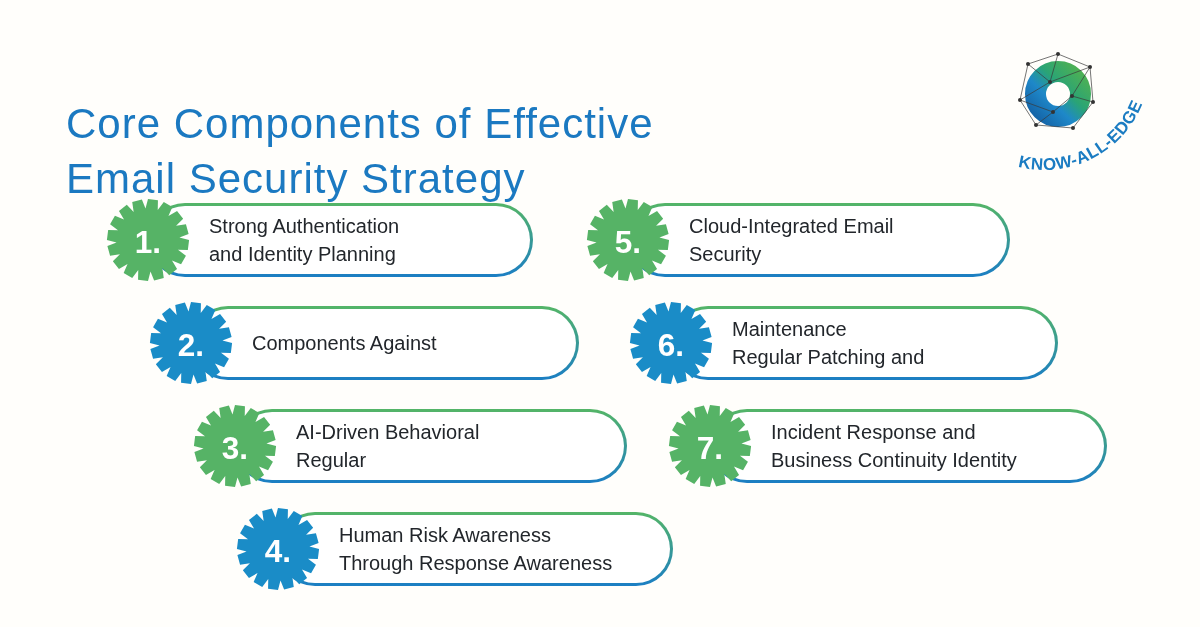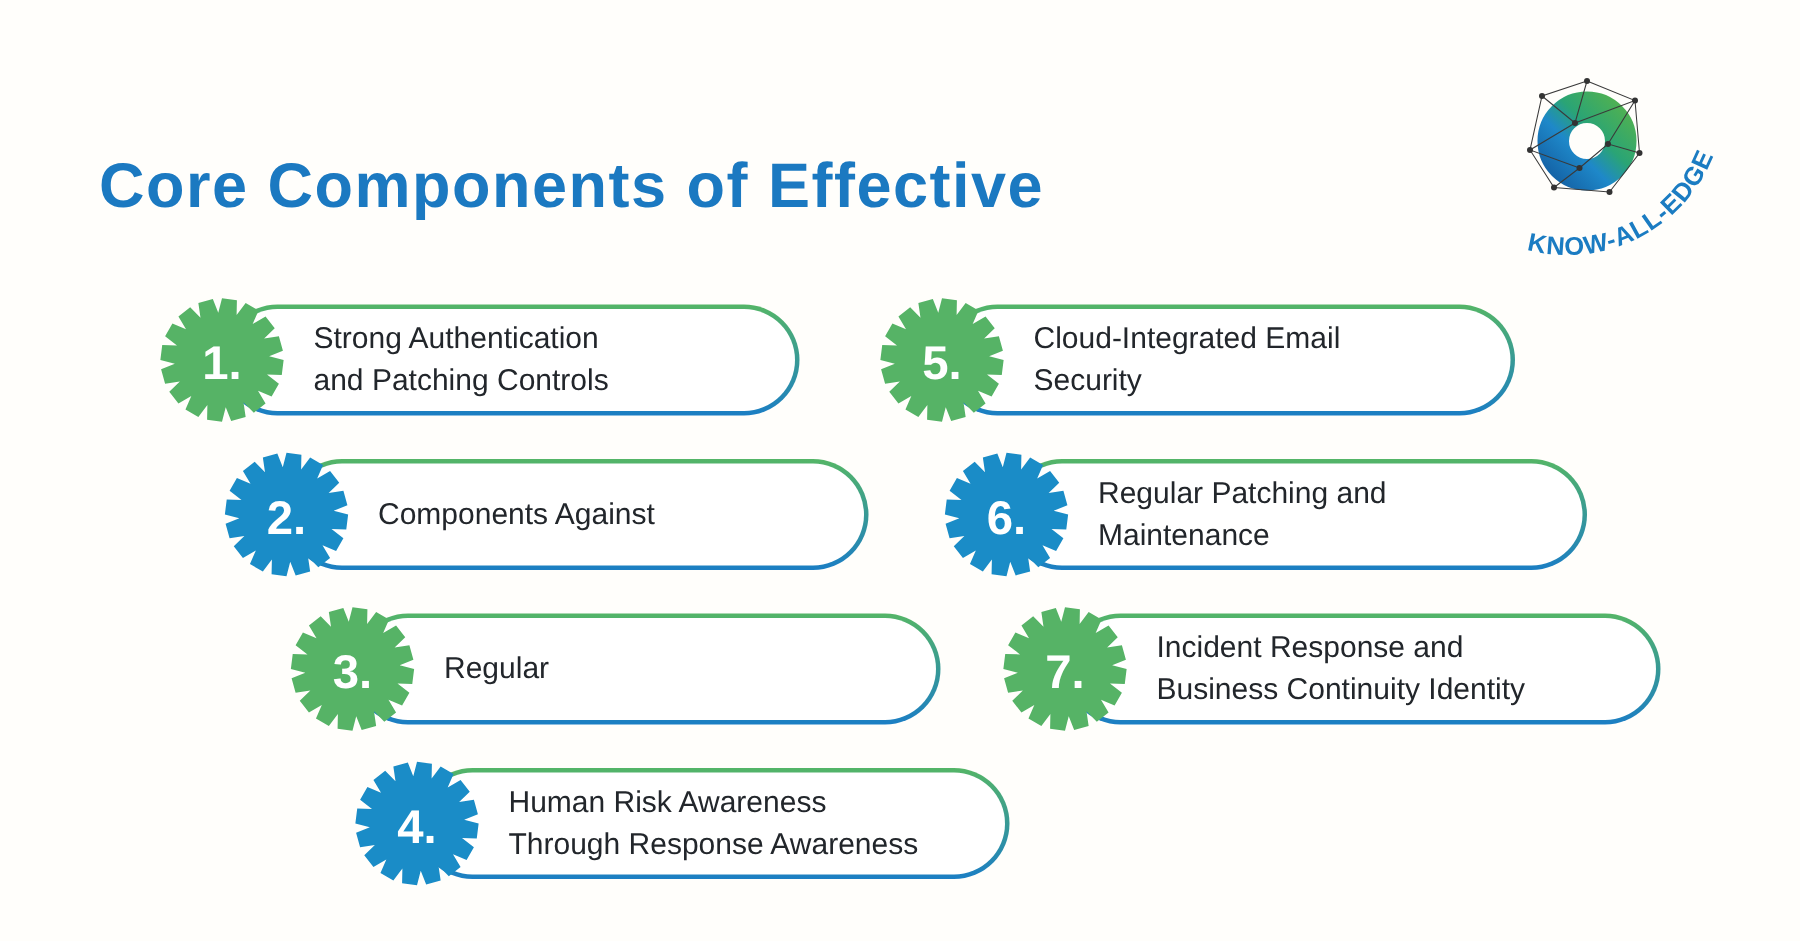--- a/index.html
+++ b/index.html
@@ -4,21 +4,21 @@
 <style>
   html,body{margin:0;padding:0;}
   body{
     width:1200px;height:627px;position:relative;overflow:hidden;
     background:var(--bg,#fffefb);
     font-family:"Liberation Sans",sans-serif;
   }
   
   .title{
     position:absolute;left:66px;top:68px;
-    font-size:42px;line-height:55px;font-weight:700;letter-spacing:1px;
+    font-size:42px;line-height:55px;font-weight:400;letter-spacing:1px;
     color:var(--title,#1b79c1);
   }
   .title span{display:block;}
   
   .logo{position:absolute;left:998px;top:44px;width:160px;height:140px;}
   
   .item{position:absolute;height:86px;}
   .badge{position:absolute;left:0;top:0;width:86px;height:86px;z-index:2;}
   .badge .num{
     font-family:"Liberation Sans",sans-serif;font-weight:700;font-size:33px;
@@ -46,20 +46,21 @@
   .item-4{left:235px;top:506px}.item-4 .pill{width:395px}
   .item-5{left:585px;top:197px}.item-5 .pill{width:382px}
   .item-6{left:628px;top:300px}.item-6 .pill{width:387px}
   .item-7{left:667px;top:403px}.item-7 .pill{width:397px}
 </style>
 </head>
 <body style="--bg: #fffefb; --title: #1b79c1; --bordertop: #54b567; --borderbot: #1b7ec4; --pillfill: #ffffff; --itemtext: #22262b; --numcol: #ffffff;">
 
 <h1 class="title">
   <span>Core Components of Effective</span>
+  <span>Email Security Strategy</span>
 </h1>
 
 <svg class="logo" viewBox="0 0 160 140" aria-hidden="true">
   <defs>
     <linearGradient id="torusGrad" x1="0" y1="1" x2="1" y2="0">
       <stop offset="0" stop-color="#1565a8"></stop>
       <stop offset="0.35" stop-color="#1e88c9"></stop>
       <stop offset="0.62" stop-color="#2aa475"></stop>
       <stop offset="1" stop-color="#4db054"></stop>
     </linearGradient>
@@ -91,21 +92,21 @@
     <textPath href="#brandArc" startOffset="2">KNOW-ALL-EDGE</textPath>
   </text>
 </svg>
 
 <div id="items-root">
   <div class="item item-1">
     <div class="pill">
       <div class="pill-inner">
         <p class="label">
           <span>Strong Authentication</span>
-          <span>and Patching Controls</span>
+          <span>and Identity Planning</span>
         </p>
       </div>
     </div>
     <svg class="badge" viewBox="0 0 90 90">
       <polygon class="star" points="45.0,2.0 55.4,3.3 55.2,13.6 61.5,5.3 70.5,10.4 66.4,19.9 75.4,14.6 81.8,22.8 74.4,30.0 84.7,28.5 87.5,38.6 77.9,42.4 88.0,45.0 86.7,55.4 76.4,55.2 84.7,61.5 79.6,70.5 70.1,66.4 75.4,75.4 67.2,81.8 60.0,74.4 61.5,84.7 51.4,87.5 47.6,77.9 45.0,88.0 34.6,86.7 34.8,76.4 28.5,84.7 19.5,79.6 23.6,70.1 14.6,75.4 8.2,67.2 15.6,60.0 5.3,61.5 2.5,51.4 12.1,47.6 2.0,45.0 3.3,34.6 13.6,34.8 5.3,28.5 10.4,19.5 19.9,23.6 14.6,14.6 22.8,8.2 30.0,15.6 28.5,5.3 38.6,2.5 42.4,12.1" fill="#56b366"></polygon>
       <text class="num" x="45" y="47" text-anchor="middle" dominant-baseline="central">1.</text>
     </svg>
   </div>
 
   <div class="item item-2">
@@ -119,20 +120,21 @@
     <svg class="badge" viewBox="0 0 90 90">
       <polygon class="star" points="45.0,2.0 55.4,3.3 55.2,13.6 61.5,5.3 70.5,10.4 66.4,19.9 75.4,14.6 81.8,22.8 74.4,30.0 84.7,28.5 87.5,38.6 77.9,42.4 88.0,45.0 86.7,55.4 76.4,55.2 84.7,61.5 79.6,70.5 70.1,66.4 75.4,75.4 67.2,81.8 60.0,74.4 61.5,84.7 51.4,87.5 47.6,77.9 45.0,88.0 34.6,86.7 34.8,76.4 28.5,84.7 19.5,79.6 23.6,70.1 14.6,75.4 8.2,67.2 15.6,60.0 5.3,61.5 2.5,51.4 12.1,47.6 2.0,45.0 3.3,34.6 13.6,34.8 5.3,28.5 10.4,19.5 19.9,23.6 14.6,14.6 22.8,8.2 30.0,15.6 28.5,5.3 38.6,2.5 42.4,12.1" fill="#1a8cc7"></polygon>
       <text class="num" x="45" y="47" text-anchor="middle" dominant-baseline="central">2.</text>
     </svg>
   </div>
 
   <div class="item item-3">
     <div class="pill">
       <div class="pill-inner">
         <p class="label">
+          <span>AI-Driven Behavioral</span>
           <span>Regular</span>
         </p>
       </div>
     </div>
     <svg class="badge" viewBox="0 0 90 90">
       <polygon class="star" points="45.0,2.0 55.4,3.3 55.2,13.6 61.5,5.3 70.5,10.4 66.4,19.9 75.4,14.6 81.8,22.8 74.4,30.0 84.7,28.5 87.5,38.6 77.9,42.4 88.0,45.0 86.7,55.4 76.4,55.2 84.7,61.5 79.6,70.5 70.1,66.4 75.4,75.4 67.2,81.8 60.0,74.4 61.5,84.7 51.4,87.5 47.6,77.9 45.0,88.0 34.6,86.7 34.8,76.4 28.5,84.7 19.5,79.6 23.6,70.1 14.6,75.4 8.2,67.2 15.6,60.0 5.3,61.5 2.5,51.4 12.1,47.6 2.0,45.0 3.3,34.6 13.6,34.8 5.3,28.5 10.4,19.5 19.9,23.6 14.6,14.6 22.8,8.2 30.0,15.6 28.5,5.3 38.6,2.5 42.4,12.1" fill="#56b366"></polygon>
       <text class="num" x="45" y="47" text-anchor="middle" dominant-baseline="central">3.</text>
     </svg>
   </div>
 
@@ -163,22 +165,22 @@
     <svg class="badge" viewBox="0 0 90 90">
       <polygon class="star" points="45.0,2.0 55.4,3.3 55.2,13.6 61.5,5.3 70.5,10.4 66.4,19.9 75.4,14.6 81.8,22.8 74.4,30.0 84.7,28.5 87.5,38.6 77.9,42.4 88.0,45.0 86.7,55.4 76.4,55.2 84.7,61.5 79.6,70.5 70.1,66.4 75.4,75.4 67.2,81.8 60.0,74.4 61.5,84.7 51.4,87.5 47.6,77.9 45.0,88.0 34.6,86.7 34.8,76.4 28.5,84.7 19.5,79.6 23.6,70.1 14.6,75.4 8.2,67.2 15.6,60.0 5.3,61.5 2.5,51.4 12.1,47.6 2.0,45.0 3.3,34.6 13.6,34.8 5.3,28.5 10.4,19.5 19.9,23.6 14.6,14.6 22.8,8.2 30.0,15.6 28.5,5.3 38.6,2.5 42.4,12.1" fill="#56b366"></polygon>
       <text class="num" x="45" y="47" text-anchor="middle" dominant-baseline="central">5.</text>
     </svg>
   </div>
 
   <div class="item item-6">
     <div class="pill">
       <div class="pill-inner">
         <p class="label">
+          <span>Maintenance</span>
           <span>Regular Patching and</span>
-          <span>Maintenance</span>
         </p>
       </div>
     </div>
     <svg class="badge" viewBox="0 0 90 90">
       <polygon class="star" points="45.0,2.0 55.4,3.3 55.2,13.6 61.5,5.3 70.5,10.4 66.4,19.9 75.4,14.6 81.8,22.8 74.4,30.0 84.7,28.5 87.5,38.6 77.9,42.4 88.0,45.0 86.7,55.4 76.4,55.2 84.7,61.5 79.6,70.5 70.1,66.4 75.4,75.4 67.2,81.8 60.0,74.4 61.5,84.7 51.4,87.5 47.6,77.9 45.0,88.0 34.6,86.7 34.8,76.4 28.5,84.7 19.5,79.6 23.6,70.1 14.6,75.4 8.2,67.2 15.6,60.0 5.3,61.5 2.5,51.4 12.1,47.6 2.0,45.0 3.3,34.6 13.6,34.8 5.3,28.5 10.4,19.5 19.9,23.6 14.6,14.6 22.8,8.2 30.0,15.6 28.5,5.3 38.6,2.5 42.4,12.1" fill="#1a8cc7"></polygon>
       <text class="num" x="45" y="47" text-anchor="middle" dominant-baseline="central">6.</text>
     </svg>
   </div>
 
   <div class="item item-7">

